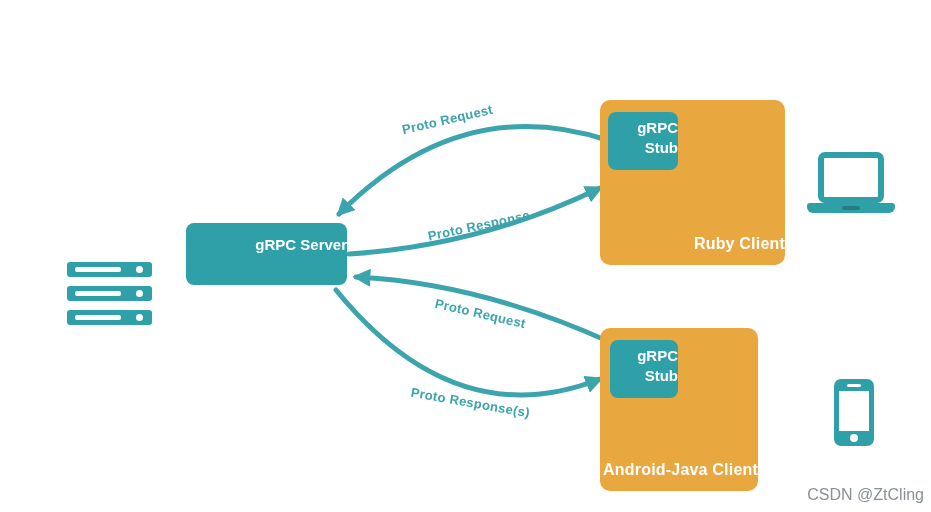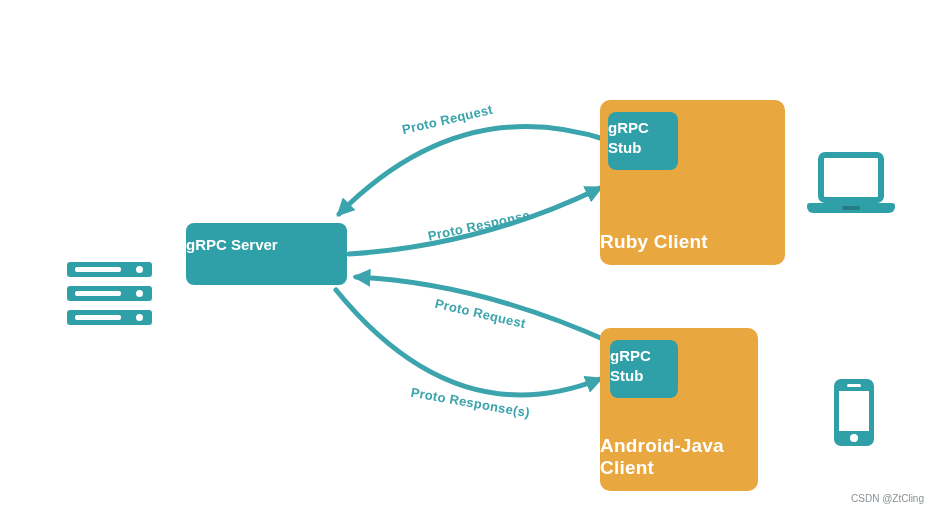--- a/index.html
+++ b/index.html
@@ -16,36 +16,36 @@
   
   .big-box {
     position: absolute;
     background: #E9A73F;
     border-radius: 10px;
   }
   .big-box .box-label {
     position: absolute;
     left: 0; right: 0;
     bottom: 12px;
-    text-align: left;
+    text-align: right;
     color: #ffffff;
-    font-size: 19px;
+    font-size: 16px;
     font-weight: 600;
     letter-spacing: 0.2px;
   }
 
   
   .inner-box {
     position: absolute;
     background: #2FA0A7;
     border-radius: 8px;
     color: #ffffff;
     font-size: 15px;
     font-weight: 600;
-    text-align: left;
+    text-align: right;
     line-height: 1.35;
   }
   .server-inner { padding-top: 12px; }
   .stub-inner  { padding-top: 6px; }
 
   
   svg.arrows { position: absolute; left: 0; top: 0; width: 931px; height: 512px; }
   svg.arrows path.flow {
     fill: none;
     stroke: #3BA4AC;
@@ -138,21 +138,21 @@
     left: 16px; bottom: 4px;
     width: 8px; height: 8px;
     background: #ffffff;
     border-radius: 50%;
   }
 
   .watermark {
     position: absolute;
     right: 7px; bottom: 8px;
     color: #8A9196;
-    font-size: 10px;
+    font-size: 16px;
   }
 </style>
 </head>
 <body>
 
 <div class="canvas">
 
   <svg class="arrows" viewBox="0 0 931 512">
     <defs>
       <marker id="arrowhead" viewBox="0 0 10 10" refX="8" refY="5" markerWidth="3.6" markerHeight="3.6" orient="auto">

